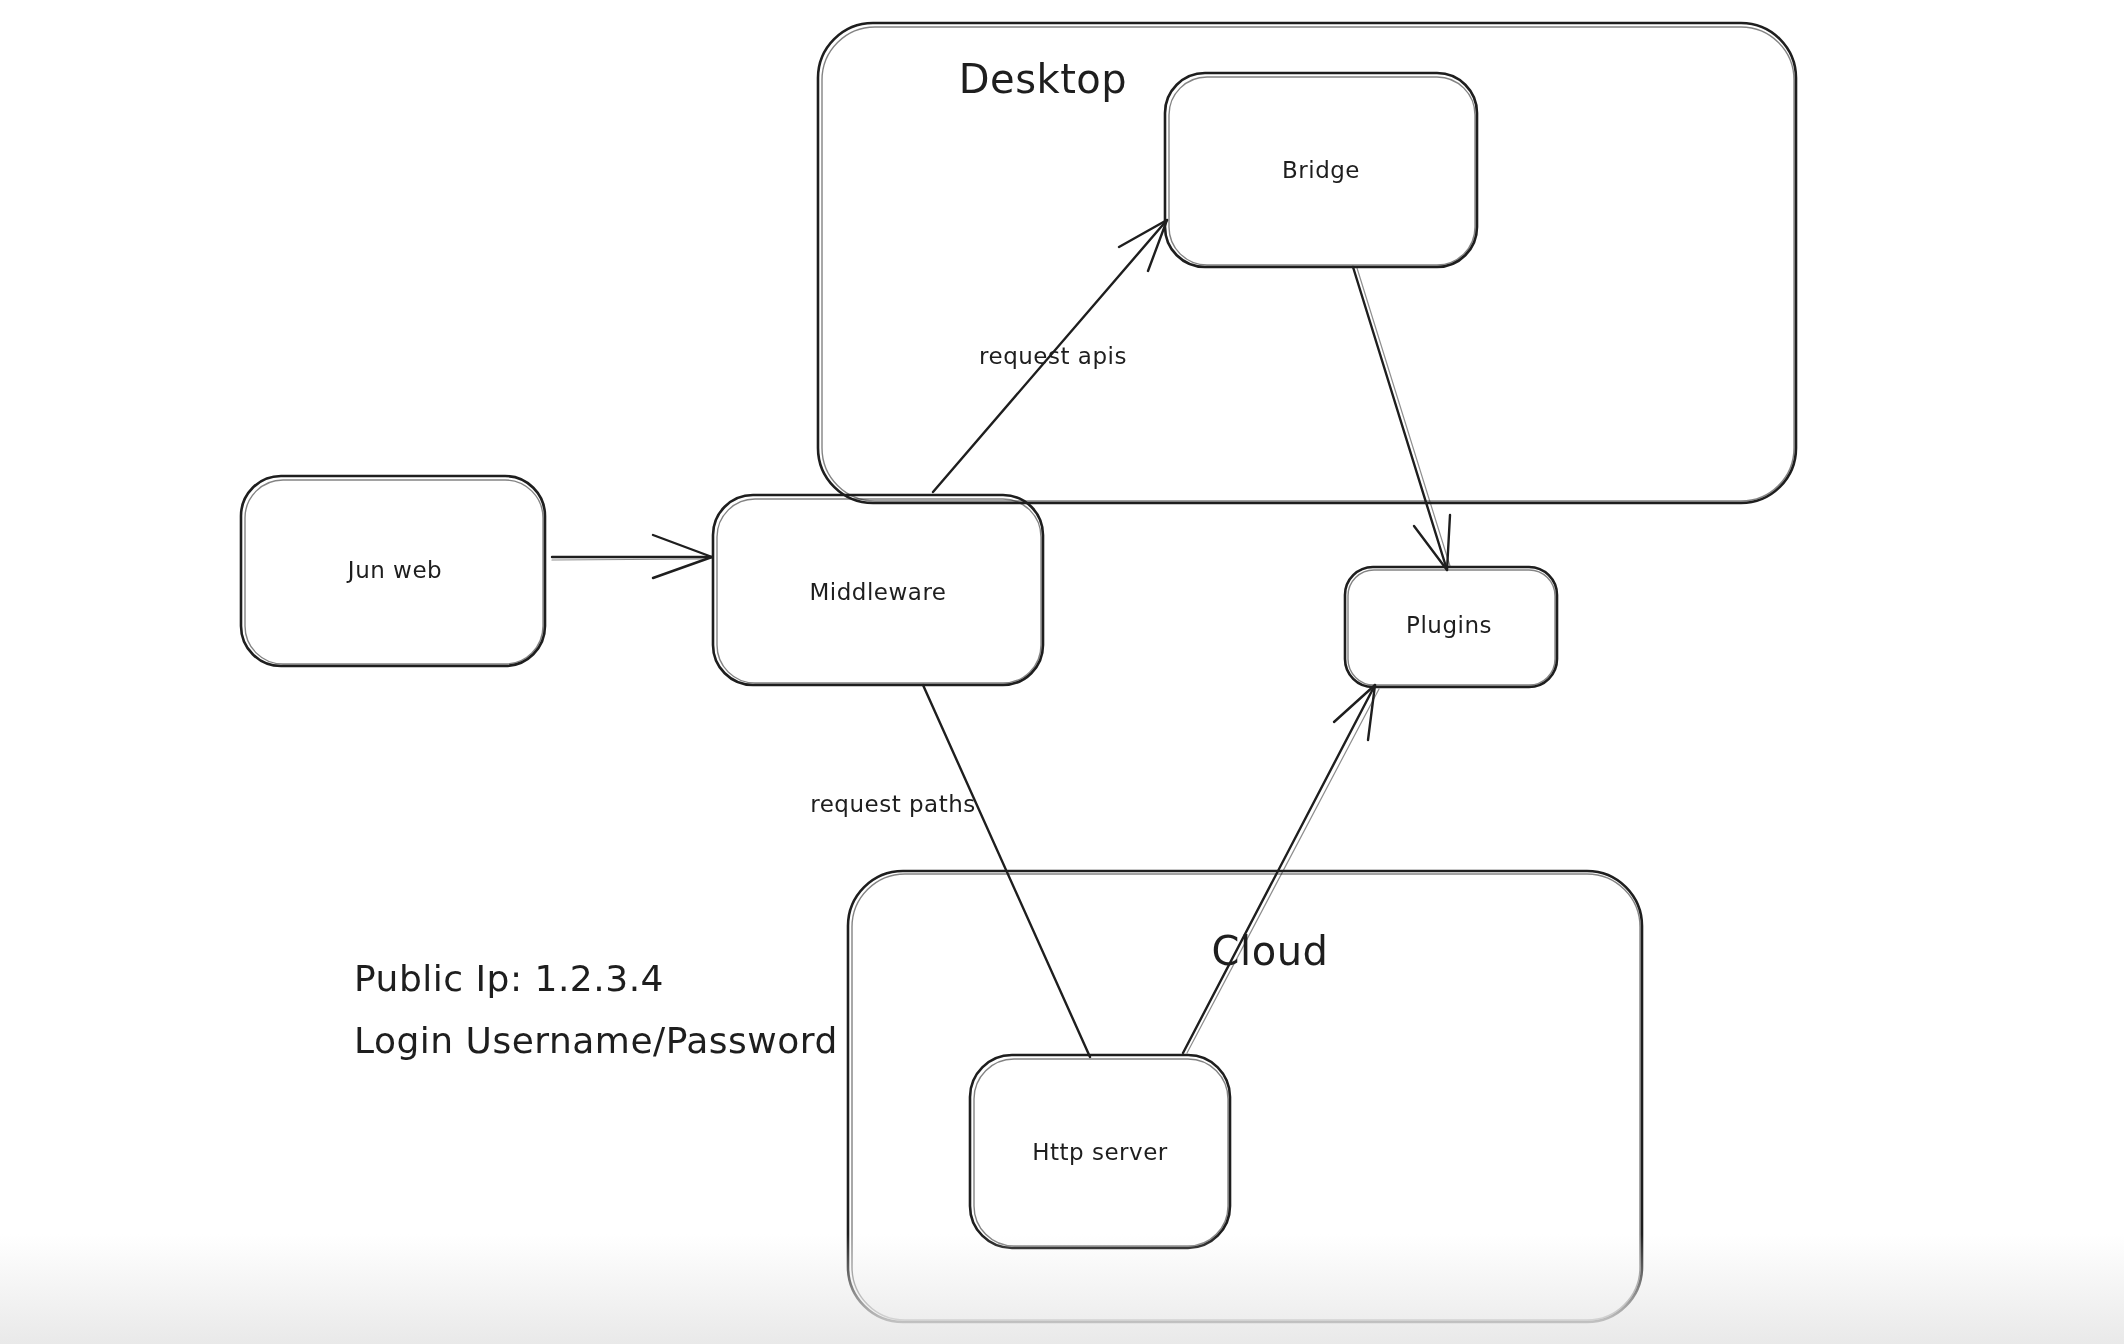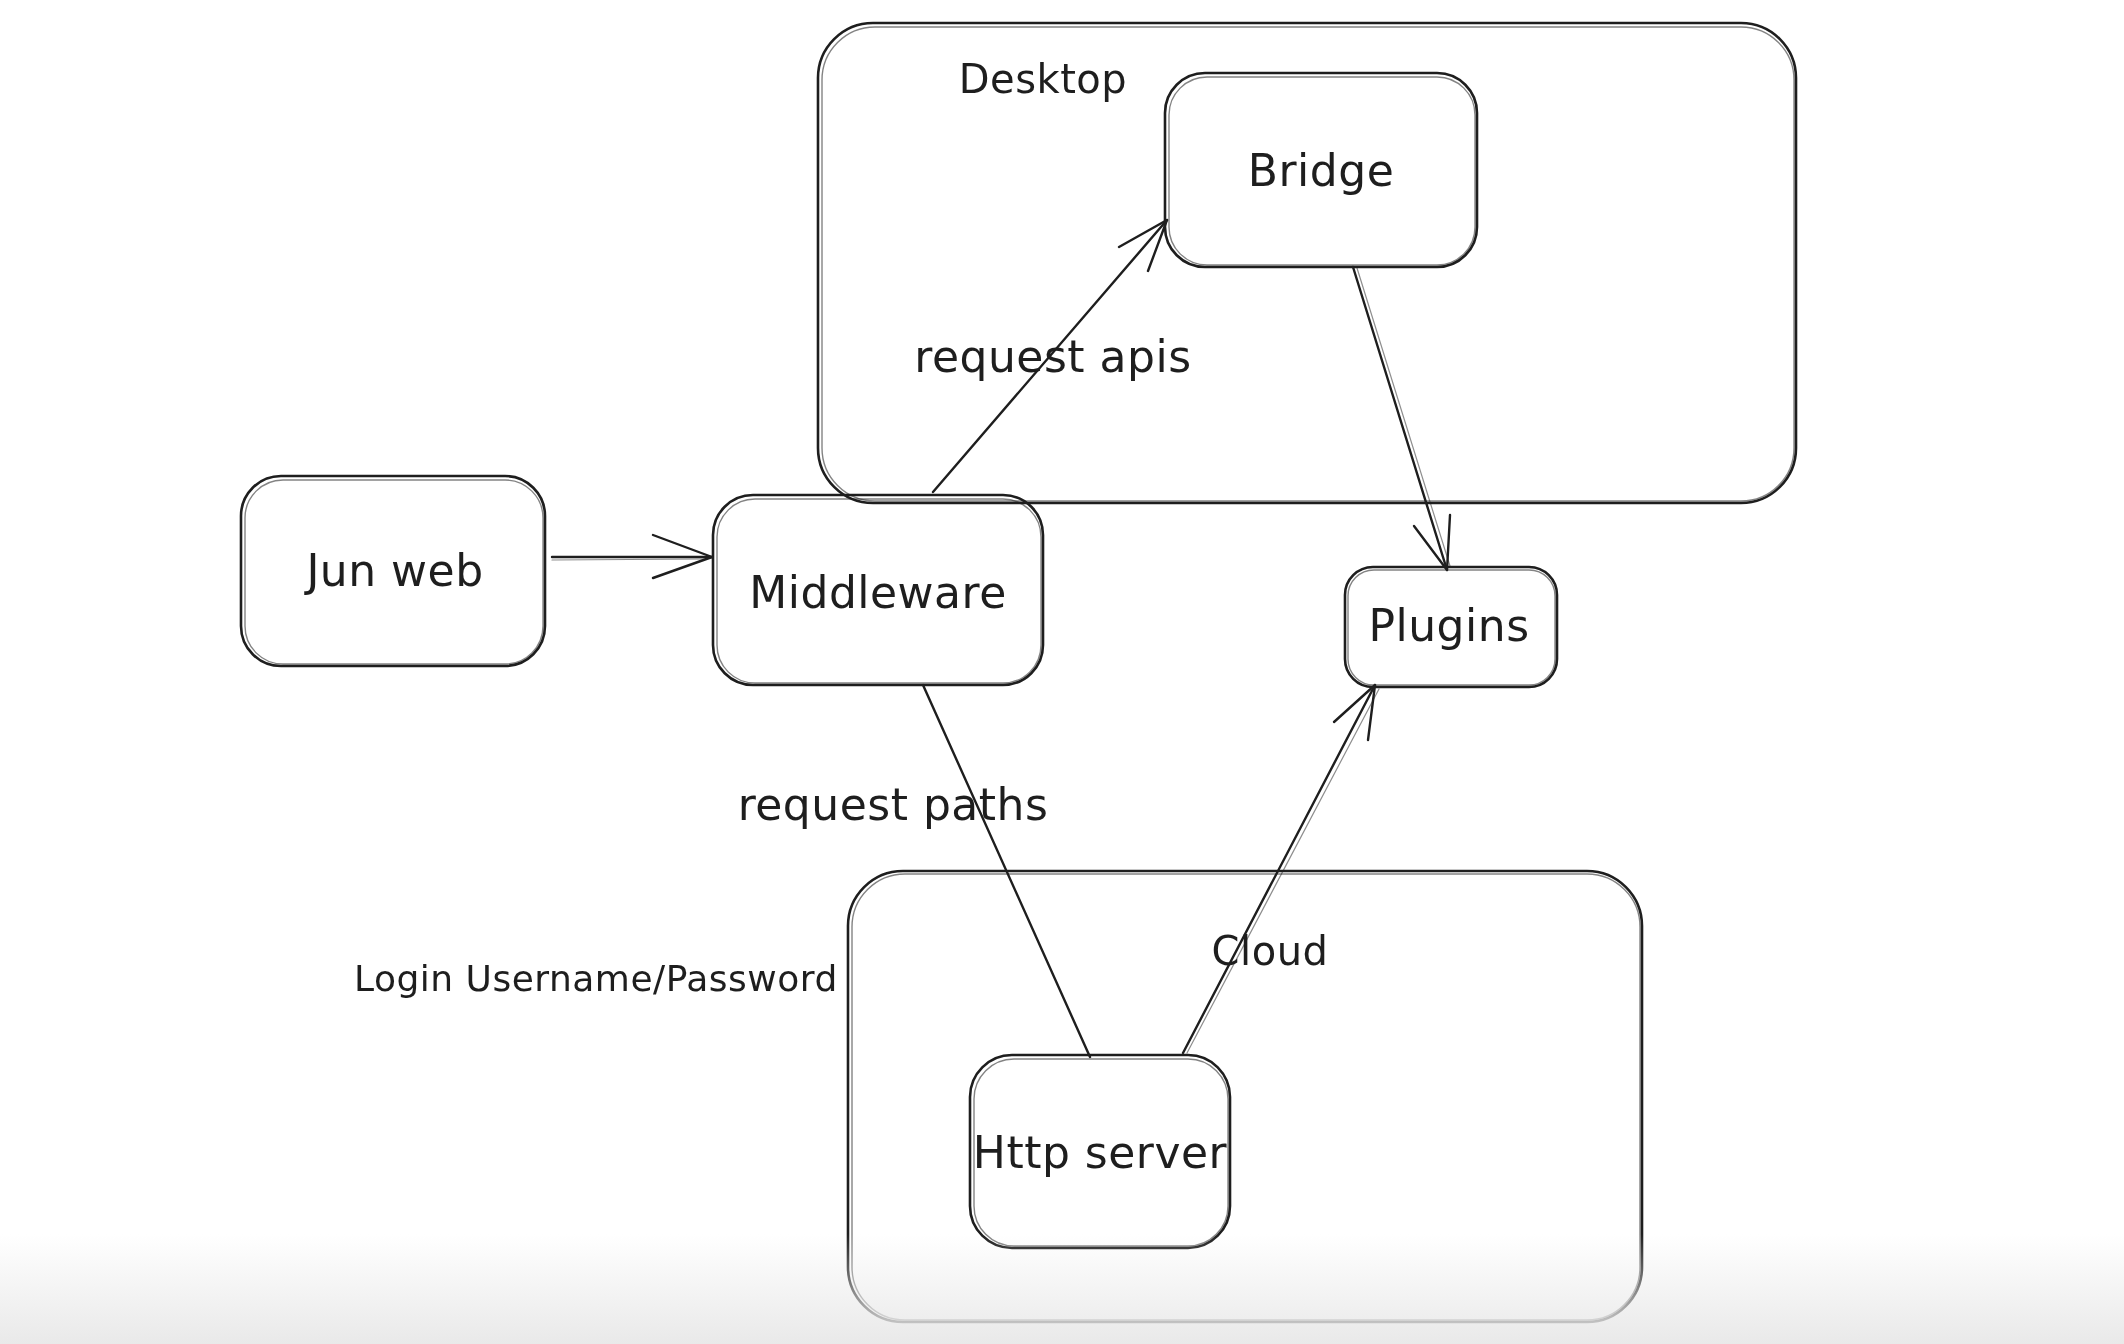--- a/index.html
+++ b/index.html
@@ -41,21 +41,21 @@
   }
   #shapes path.echo {
     stroke-width: 1.2;
     opacity: 0.5;
   }
   .lbl {
     position: absolute;
     color: #1e1e1e;
     white-space: nowrap;
     transform: translate(-50%, -50%);
-    font-size: 44px;
+    font-size: 23px;
     letter-spacing: 0.5px;
     user-select: none;
   }
   .lbl.container-lbl { font-size: 40px; }
   .note {
     position: absolute;
     left: 354px;
     top: 948px;
     color: #1e1e1e;
     font-size: 36px;
@@ -126,17 +126,18 @@
   <div class="lbl" style="left:395px; top:570px;">Jun web</div>
   <div class="lbl" style="left:878px; top:592px;">Middleware</div>
   <div class="lbl" style="left:1321px; top:170px;">Bridge</div>
   <div class="lbl" style="left:1449px; top:625px;">Plugins</div>
   <div class="lbl" style="left:1100px; top:1152px;text-align:center;">Http server</div>
 
   <div class="lbl" style="left:1053px; top:356px;">request apis</div>
   <div class="lbl" style="left:893px; top:804px;">request paths</div>
 
   <div class="note">
+    <div>Public Ip: 1.2.3.4</div>
     <div>Login Username/Password</div>
   </div>
 
   <div class="bottom-fade"></div>
 </div>
 
 </body></html>

